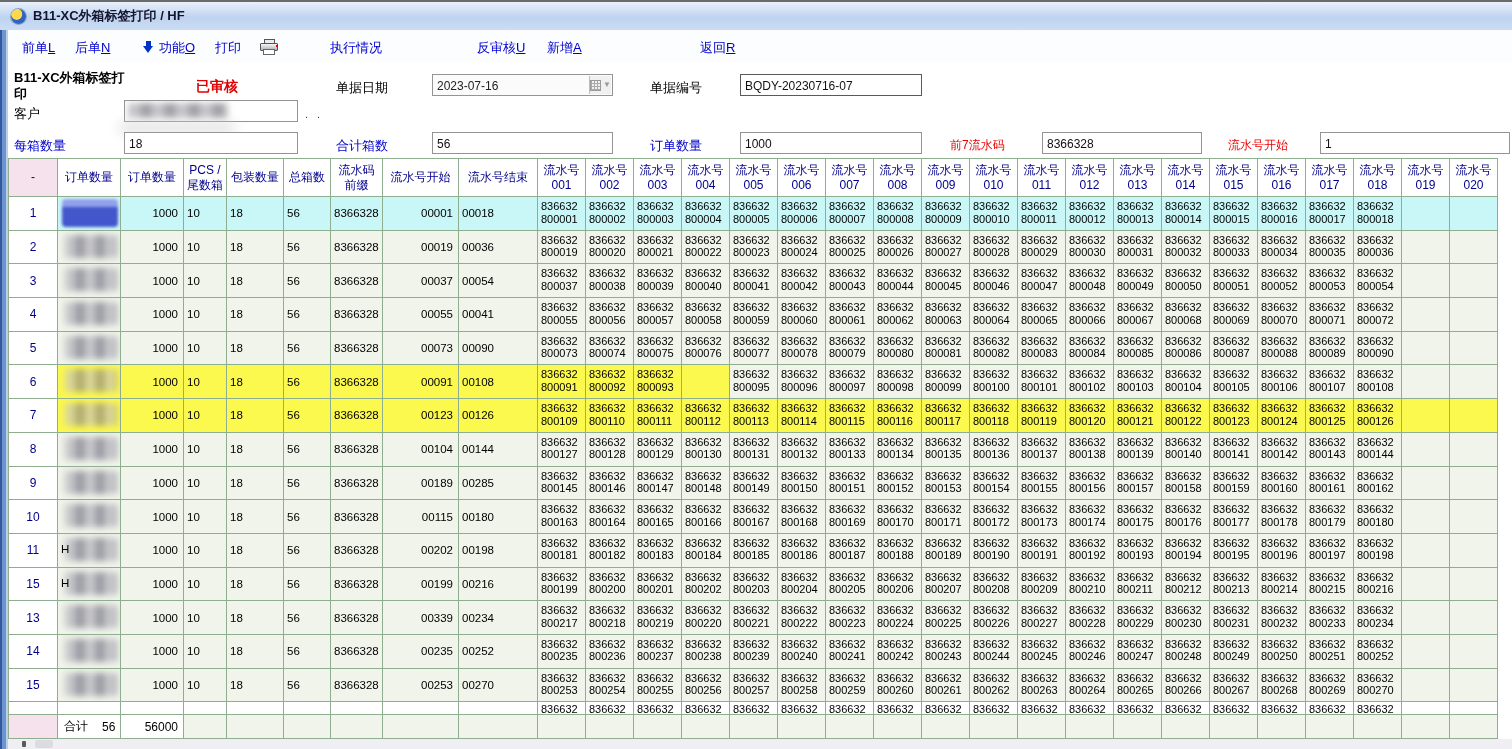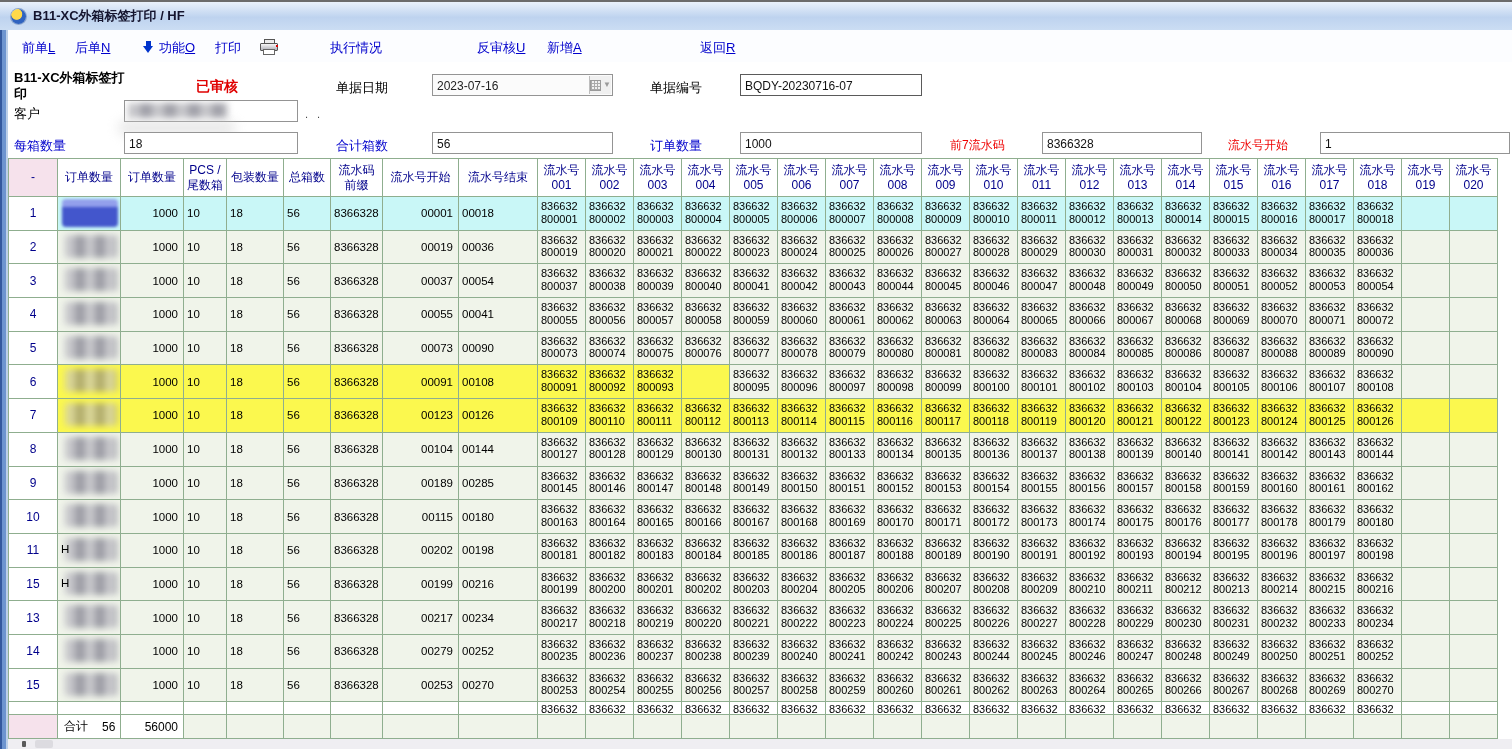--- a/index.html
+++ b/index.html
@@ -833,21 +833,21 @@
       <div class="row">
         <div class="c rownum" style="width: 49px;">13</div>
         <div class="c bg-n" style="width: 63px;">
           <div class="pblur"></div>
         </div>
         <div class="c bg-n cell r" style="width: 63px;">1000</div>
         <div class="c bg-n cell" style="width: 43px;">10</div>
         <div class="c bg-n cell" style="width: 57px;">18</div>
         <div class="c bg-n cell" style="width: 47px;">56</div>
         <div class="c bg-n cell" style="width: 52px;">8366328</div>
-        <div class="c bg-n cell r" style="width: 76px;">00217</div>
+        <div class="c bg-n cell r" style="width: 76px;">00339</div>
         <div class="c bg-n cell" style="width: 79px;">00234</div>
         <div class="c bg-n ser" style="width: 48px;">836632
 800217</div>
         <div class="c bg-n ser" style="width: 48px;">836632
 800218</div>
         <div class="c bg-n ser" style="width: 48px;">836632
 800219</div>
         <div class="c bg-n ser" style="width: 48px;">836632
 800220</div>
         <div class="c bg-n ser" style="width: 48px;">836632
@@ -884,21 +884,21 @@
       <div class="row">
         <div class="c rownum" style="width: 49px;">14</div>
         <div class="c bg-n" style="width: 63px;">
           <div class="pblur"></div>
         </div>
         <div class="c bg-n cell r" style="width: 63px;">1000</div>
         <div class="c bg-n cell" style="width: 43px;">10</div>
         <div class="c bg-n cell" style="width: 57px;">18</div>
         <div class="c bg-n cell" style="width: 47px;">56</div>
         <div class="c bg-n cell" style="width: 52px;">8366328</div>
-        <div class="c bg-n cell r" style="width: 76px;">00279</div>
+        <div class="c bg-n cell r" style="width: 76px;">00235</div>
         <div class="c bg-n cell" style="width: 79px;">00252</div>
         <div class="c bg-n ser" style="width: 48px;">836632
 800235</div>
         <div class="c bg-n ser" style="width: 48px;">836632
 800236</div>
         <div class="c bg-n ser" style="width: 48px;">836632
 800237</div>
         <div class="c bg-n ser" style="width: 48px;">836632
 800238</div>
         <div class="c bg-n ser" style="width: 48px;">836632

